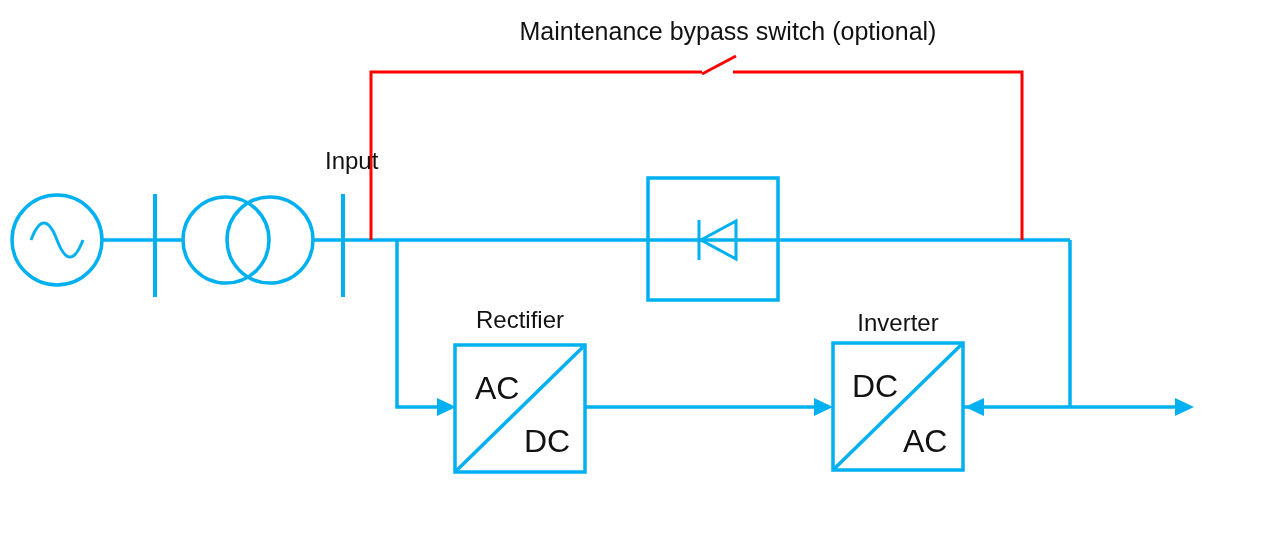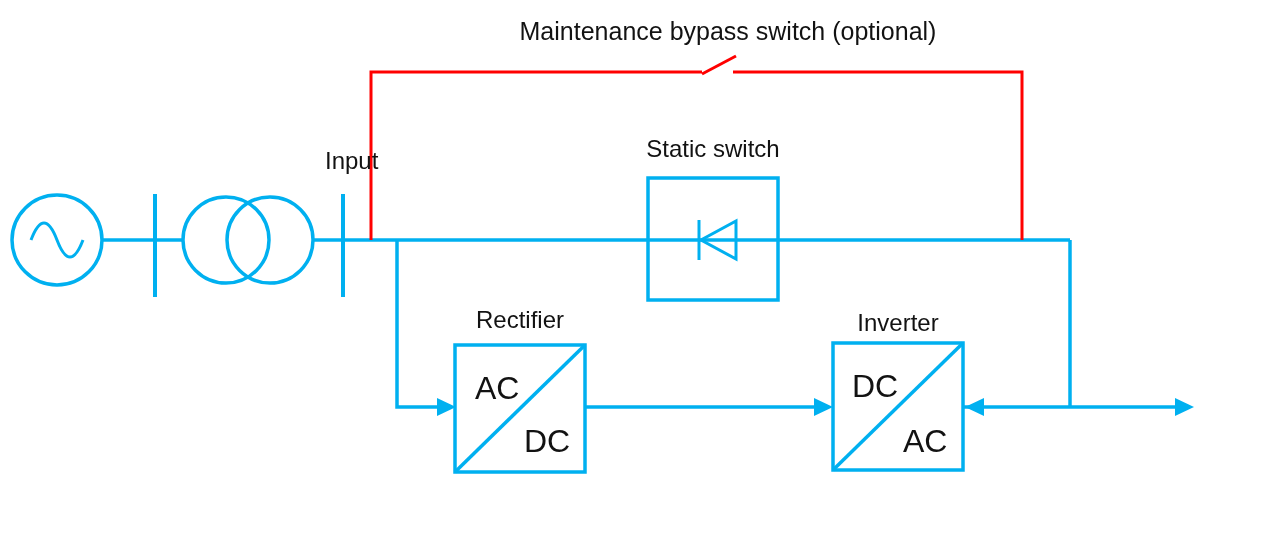--- a/index.html
+++ b/index.html
@@ -88,21 +88,20 @@
     <polygon points="984,398 965,407 984,416" class="fill-line"></polygon>
     <polygon points="1175,398 1194,407 1175,416" class="fill-line"></polygon>
 
     <line x1="1070" y1="240" x2="1070" y2="407" class="stroke-line"></line>
   </svg>
 
   <div class="lbl title centered" style="left:398px; top:16px; width:660px;">Maintenance bypass switch (optional)</div>
 
   <div class="lbl" style="left:297px; top:147px;margin-left:28px;">Input</div>
 
-  <div class="lbl centered" style="left:593px; top:135px; width:240px;">Static switch</div>
 
   <div class="lbl centered" style="left:420px; top:306px; width:200px;">Rectifier</div>
 
   <div class="lbl centered" style="left:798px; top:309px; width:200px;">Inverter</div>
 
 
   <div class="lbl mark" style="left:475px; top:369px;">AC</div>
 
   <div class="lbl mark" style="left:524px; top:422px;">DC</div>
 

